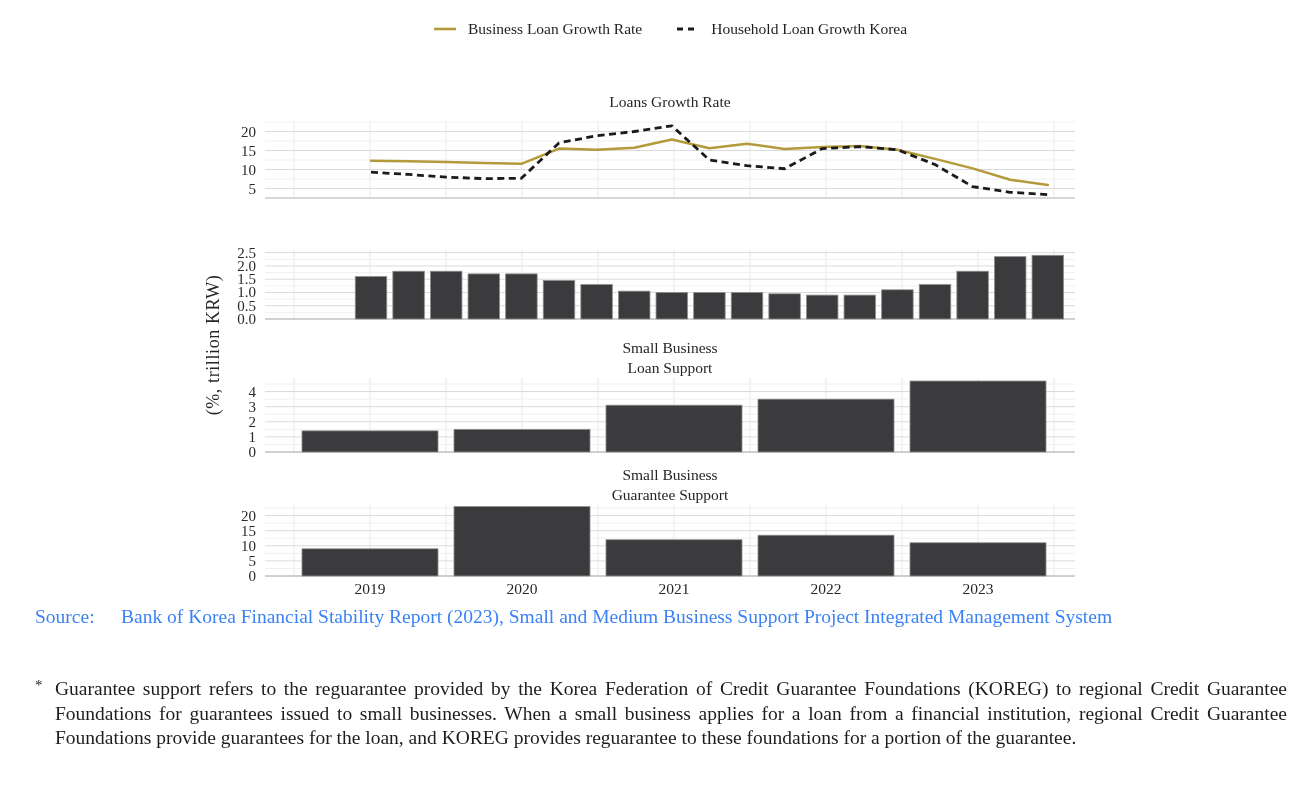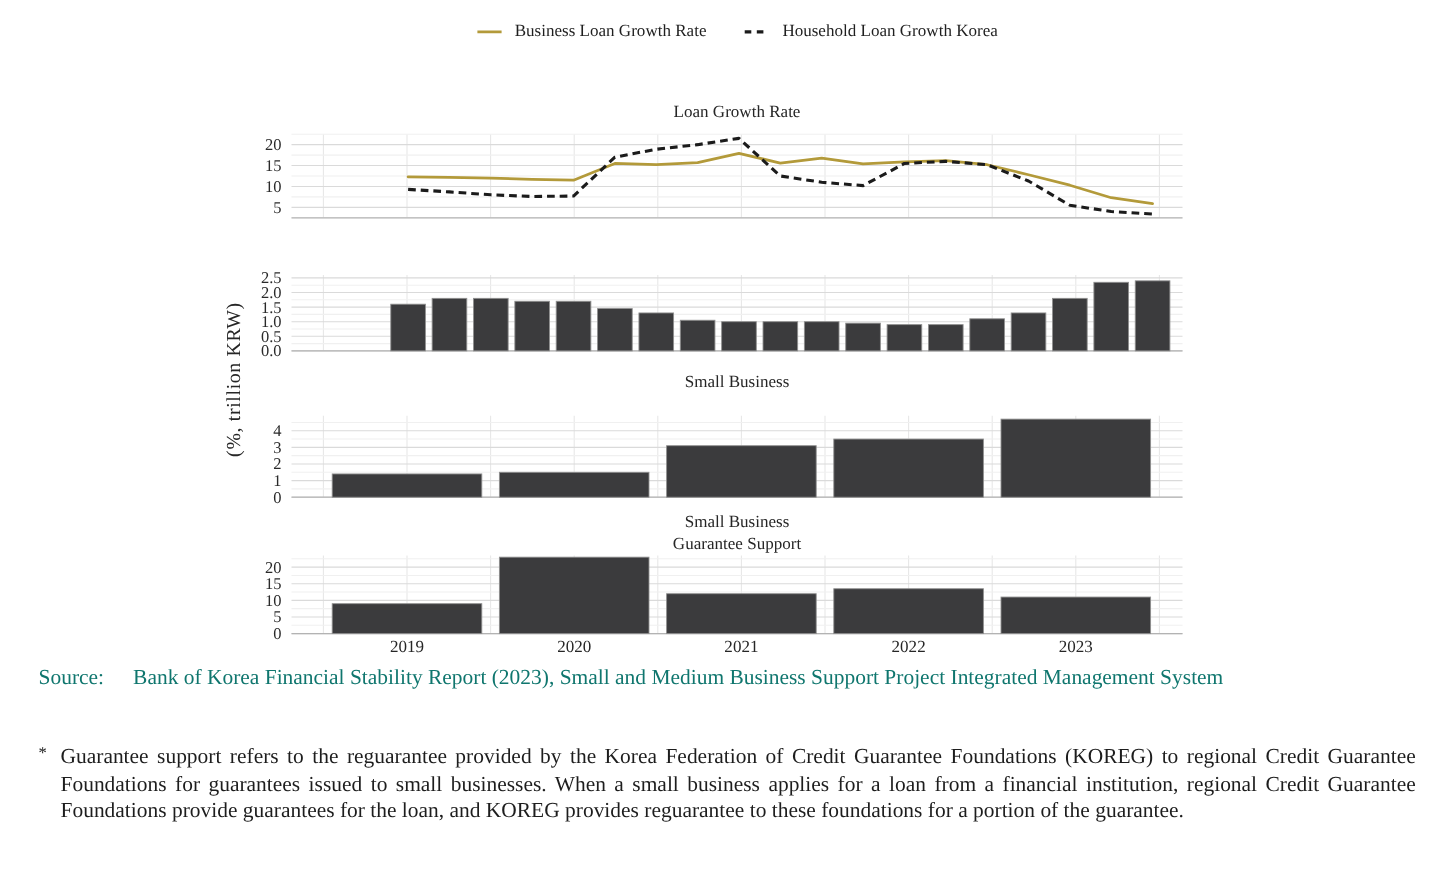--- a/index.html
+++ b/index.html
@@ -40,21 +40,21 @@
            font-size:15.5px; color:#262626; }
   .xaxis span { position:absolute; transform:translateX(-50%); }
   .xaxis span:nth-child(1) { left:170px; }
   .xaxis span:nth-child(2) { left:322px; }
   .xaxis span:nth-child(3) { left:474px; }
   .xaxis span:nth-child(4) { left:626px; }
   .xaxis span:nth-child(5) { left:778px; }
 
   
   .source { position:absolute; left:35px; top:605px; width:1252px; display:flex;
-            font-size:19.5px; line-height:24px; color:#0f766e; }
+            font-size:19.5px; line-height:24px; color:#3b82f6; }
   .source .src-label { flex:0 0 86px; }
   .source p { margin:0; flex:1; text-align:justify; }
 
   .footnote { position:absolute; left:35px; top:677px; width:1252px; display:flex;
               font-size:19.5px; line-height:24.5px; color:#1d1d1d; }
   .footnote .fn-marker { flex:0 0 20px; font-size:15px; vertical-align:super;
                          position:relative; top:-4px; }
   .footnote p { margin:0; flex:1; text-align:justify; }
 </style>
 </head>
@@ -73,21 +73,21 @@
       <svg width="24" height="8">
         <line class="sw-line" x1="1" y1="4" x2="23" y2="4" stroke-width="3" stroke="#1b1b1b" stroke-dasharray="6 5"></line>
       </svg>
       <span>Household Loan Growth Korea</span>
     </div>
   </div>
 
   <div class="ylab">(%, trillion KRW)</div>
 
   <div class="panel-title" id="title-0">
-    <span>Loan Growth Rate</span>
+    <span>Loans Growth Rate</span>
     <span></span>
   </div>
   <svg class="plot" id="plot-0" width="875" height="76" viewBox="0 0 875 76">
       <line x1="94" y1="0" x2="94" y2="76" stroke="#e7e7e7" stroke-width="1"></line>
       <line x1="170" y1="0" x2="170" y2="76" stroke="#e7e7e7" stroke-width="1"></line>
       <line x1="246" y1="0" x2="246" y2="76" stroke="#e7e7e7" stroke-width="1"></line>
       <line x1="322" y1="0" x2="322" y2="76" stroke="#e7e7e7" stroke-width="1"></line>
       <line x1="398" y1="0" x2="398" y2="76" stroke="#e7e7e7" stroke-width="1"></line>
       <line x1="474" y1="0" x2="474" y2="76" stroke="#e7e7e7" stroke-width="1"></line>
       <line x1="550" y1="0" x2="550" y2="76" stroke="#e7e7e7" stroke-width="1"></line>
@@ -159,20 +159,21 @@
       <rect x="644.05" y="45.11538461538461" width="31.5" height="23.884615384615387" fill="#3b3b3d" stroke="#8f8f8f" stroke-width="0.8"></rect>
       <rect x="681.65" y="39.80769230769231" width="31.5" height="29.192307692307693" fill="#3b3b3d" stroke="#8f8f8f" stroke-width="0.8"></rect>
       <rect x="719.25" y="34.5" width="31.5" height="34.5" fill="#3b3b3d" stroke="#8f8f8f" stroke-width="0.8"></rect>
       <rect x="756.85" y="21.230769230769234" width="31.5" height="47.76923076923077" fill="#3b3b3d" stroke="#8f8f8f" stroke-width="0.8"></rect>
       <rect x="794.45" y="6.634615384615387" width="31.5" height="62.36538461538461" fill="#3b3b3d" stroke="#8f8f8f" stroke-width="0.8"></rect>
       <rect x="832.0500000000001" y="5.307692307692314" width="31.5" height="63.692307692307686" fill="#3b3b3d" stroke="#8f8f8f" stroke-width="0.8"></rect>
     </svg>
 
   <div class="panel-title" id="title-2">
     <span>Small Business</span>
+    <span>Loan Support</span>
   </div>
   <svg class="plot" id="plot-2" width="875" height="74" viewBox="0 0 875 74">
       <line x1="94" y1="0" x2="94" y2="74" stroke="#e7e7e7" stroke-width="1"></line>
       <line x1="170" y1="0" x2="170" y2="74" stroke="#e7e7e7" stroke-width="1"></line>
       <line x1="246" y1="0" x2="246" y2="74" stroke="#e7e7e7" stroke-width="1"></line>
       <line x1="322" y1="0" x2="322" y2="74" stroke="#e7e7e7" stroke-width="1"></line>
       <line x1="398" y1="0" x2="398" y2="74" stroke="#e7e7e7" stroke-width="1"></line>
       <line x1="474" y1="0" x2="474" y2="74" stroke="#e7e7e7" stroke-width="1"></line>
       <line x1="550" y1="0" x2="550" y2="74" stroke="#e7e7e7" stroke-width="1"></line>
       <line x1="626" y1="0" x2="626" y2="74" stroke="#e7e7e7" stroke-width="1"></line>

